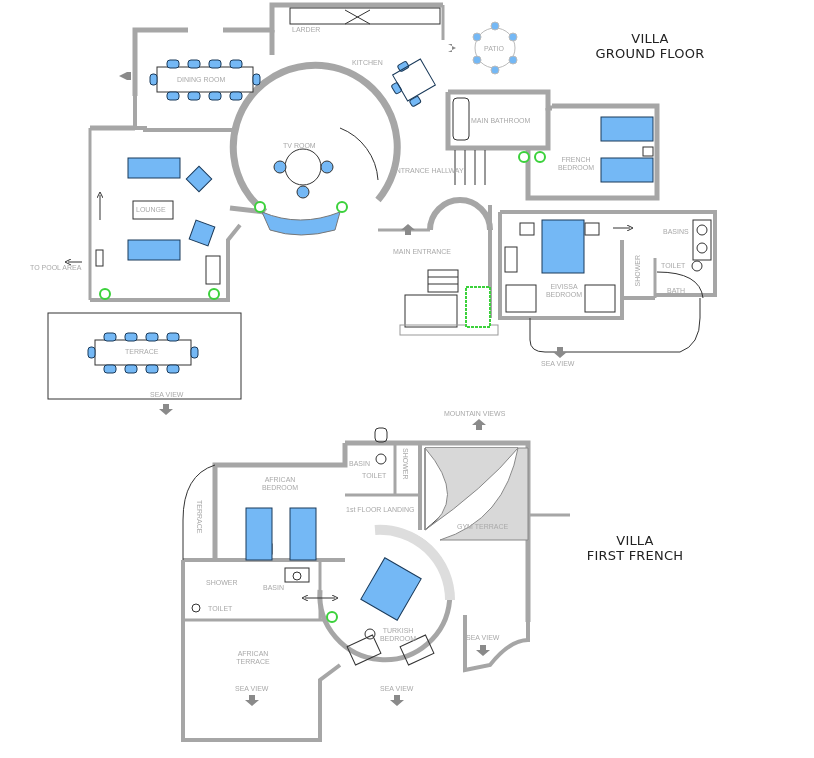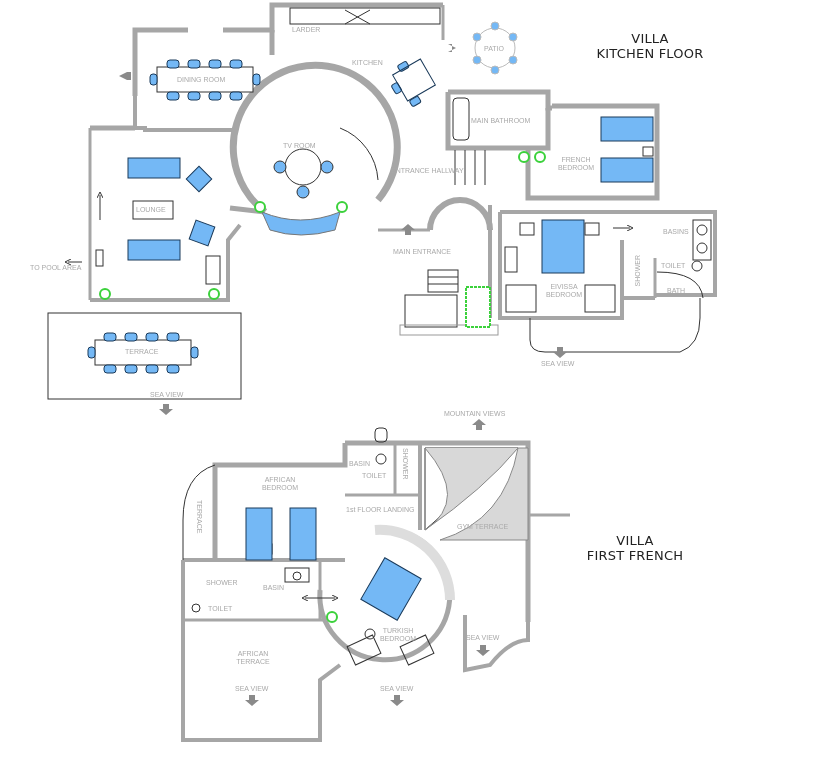--- a/index.html
+++ b/index.html
@@ -232,21 +232,21 @@
     <path d="M249,695 h6 v5 h4 l-7,6 l-7,-6 h4 z"></path>
     <path d="M394,695 h6 v5 h4 l-7,6 l-7,-6 h4 z"></path>
     <path d="M405,235 h6 v-5 h4 l-7,-6 l-7,6 h4 z"></path>
     <path d="M452,48 v-4 h-4 v8 h4 v-4 z M448,44 l8,4 l-8,4 z"></path>
     <path d="M127,76 v-4 h4 v8 h-4 z M127,72 l-8,4 l8,4 z"></path>
   </g>
 </svg>
 
 <div class="title" style="left:570px;top:31px;width:160px;">
   <div>VILLA</div>
-  <div>KITCHEN FLOOR</div>
+  <div>GROUND FLOOR</div>
 </div>
 <div class="title" style="left:555px;top:533px;width:160px;">
   <div>VILLA</div>
   <div>FIRST FRENCH</div>
 </div>
 
 <div class="lbl" style="left:292px;top:26px;">LARDER</div>
 <div class="lbl" style="left:352px;top:59px;">KITCHEN</div>
 <div class="lbl" style="left:484px;top:45px;">PATIO</div>
 <div class="lbl" style="left:177px;top:76px;">DINING ROOM</div>

